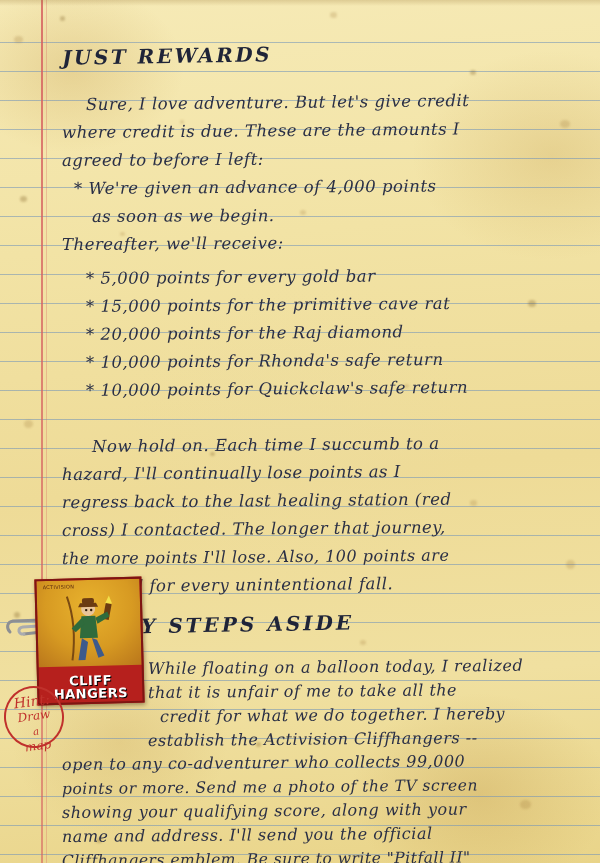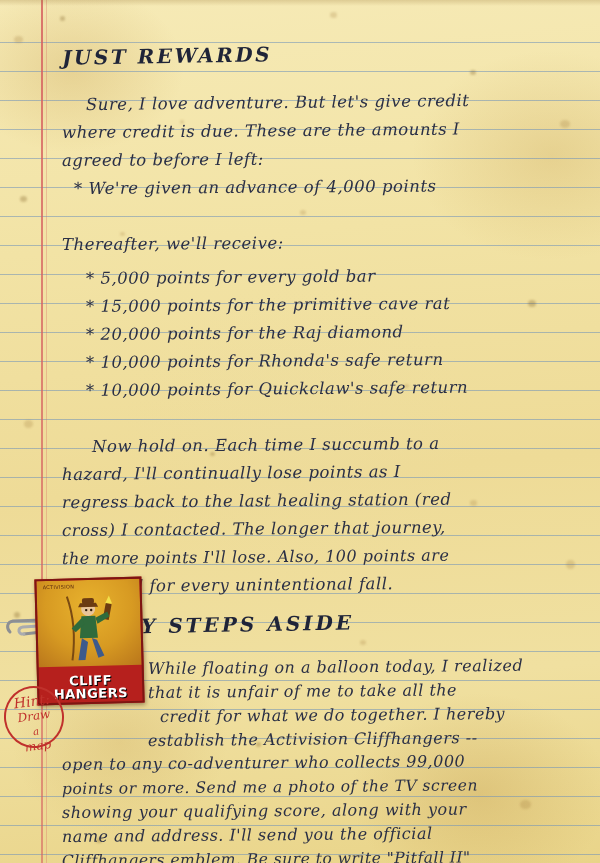--- a/index.html
+++ b/index.html
@@ -160,20 +160,21 @@
 
   <div class="content">
 
     <h1 class="head" style="left:62px;top:44px;transform:rotate(-1deg);">JUST REWARDS</h1>
 
     <div class="hand line" style="left:86px;top:96px;transform:rotate(-0.6deg);">Sure, I love adventure. But let's give credit</div>
     <div class="hand line" style="left:62px;top:124px;transform:rotate(-0.5deg);">where credit is due. These are the amounts I</div>
     <div class="hand line" style="left:62px;top:152px;transform:rotate(-0.4deg);">agreed to before I left:</div>
 
     <div class="hand line bul" style="left:74px;top:180px;transform:rotate(-0.4deg);">* We're given an advance of 4,000 points</div>
+    <div class="hand line" style="left:92px;top:208px;transform:rotate(-0.3deg);">as soon as we begin.</div>
     <div class="hand line" style="left:62px;top:236px;transform:rotate(-0.4deg);">Thereafter, we'll receive:</div>
 
     <div class="hand line bul" style="left:86px;top:270px;transform:rotate(-0.5deg);">*  5,000 points for every gold bar</div>
     <div class="hand line bul" style="left:86px;top:298px;transform:rotate(-0.5deg);">* 15,000 points for the primitive cave rat</div>
     <div class="hand line bul" style="left:86px;top:326px;transform:rotate(-0.5deg);">* 20,000 points for the Raj diamond</div>
     <div class="hand line bul" style="left:86px;top:354px;transform:rotate(-0.5deg);">* 10,000 points for Rhonda's safe return</div>
     <div class="hand line bul" style="left:86px;top:382px;transform:rotate(-0.5deg);">* 10,000 points for Quickclaw's safe return</div>
 
     <div class="hand line" style="left:92px;top:438px;transform:rotate(-0.5deg);">Now hold on. Each time I succumb to a</div>
     <div class="hand line" style="left:62px;top:466px;transform:rotate(-0.5deg);">hazard, I'll continually lose points as I</div>

